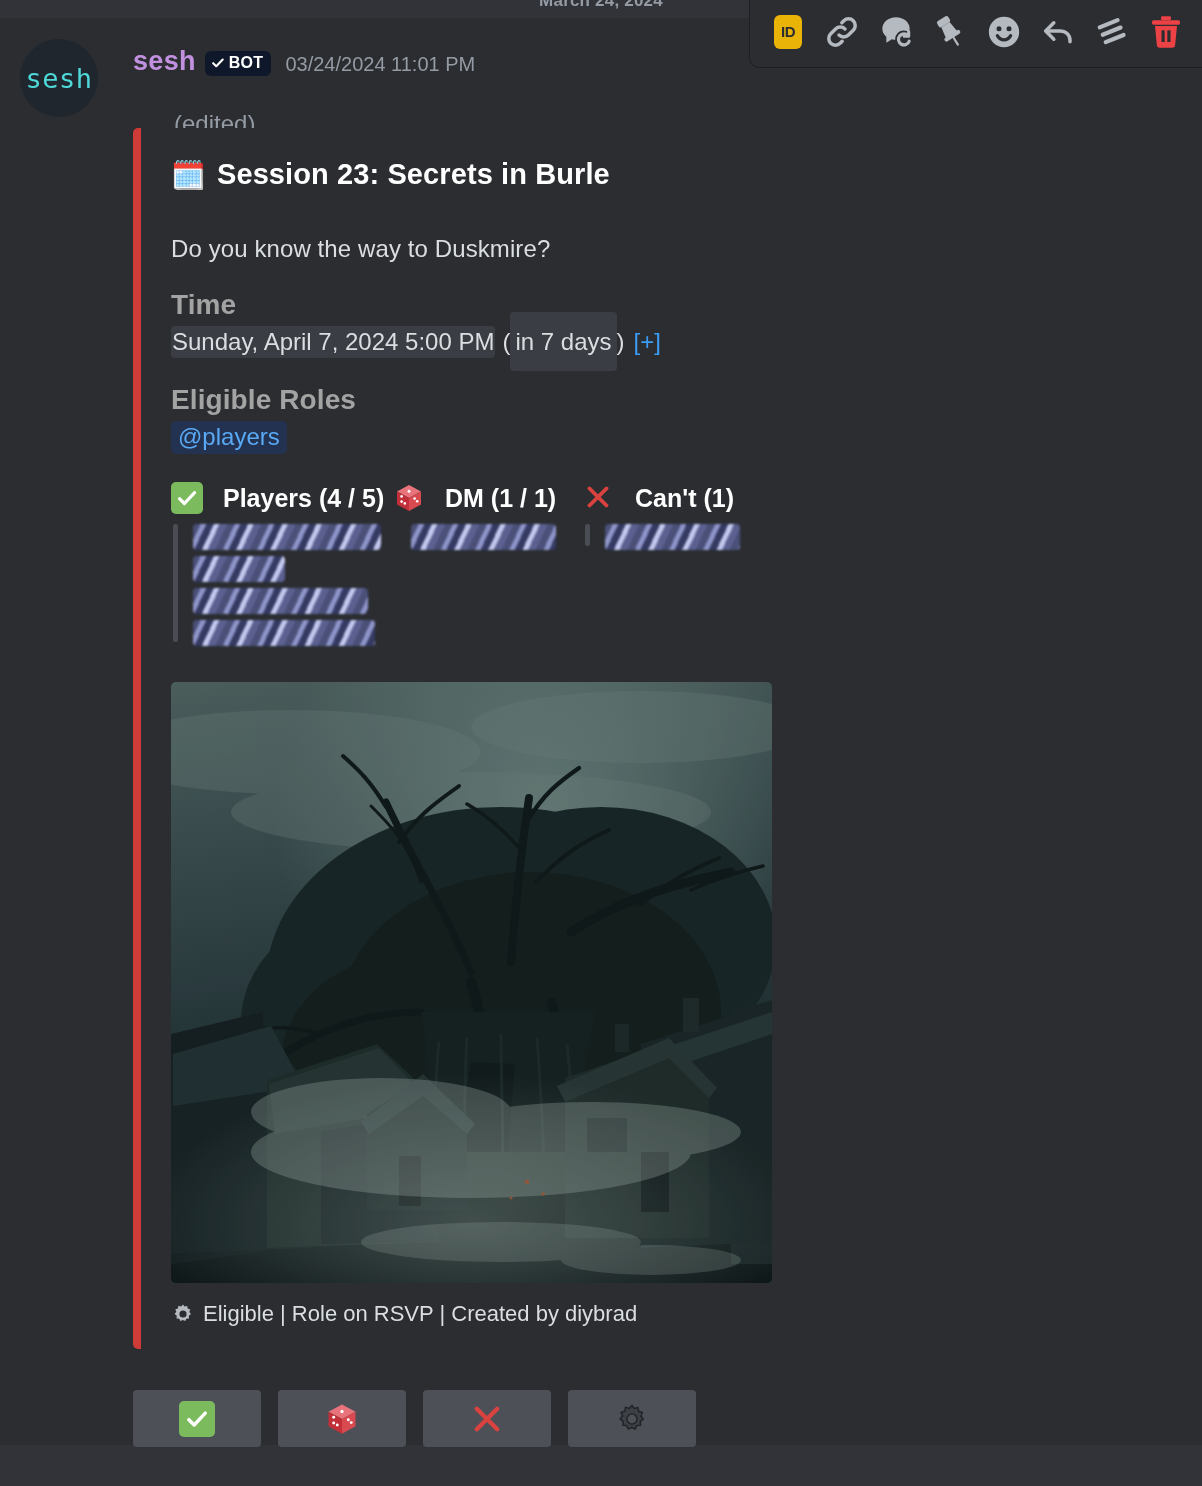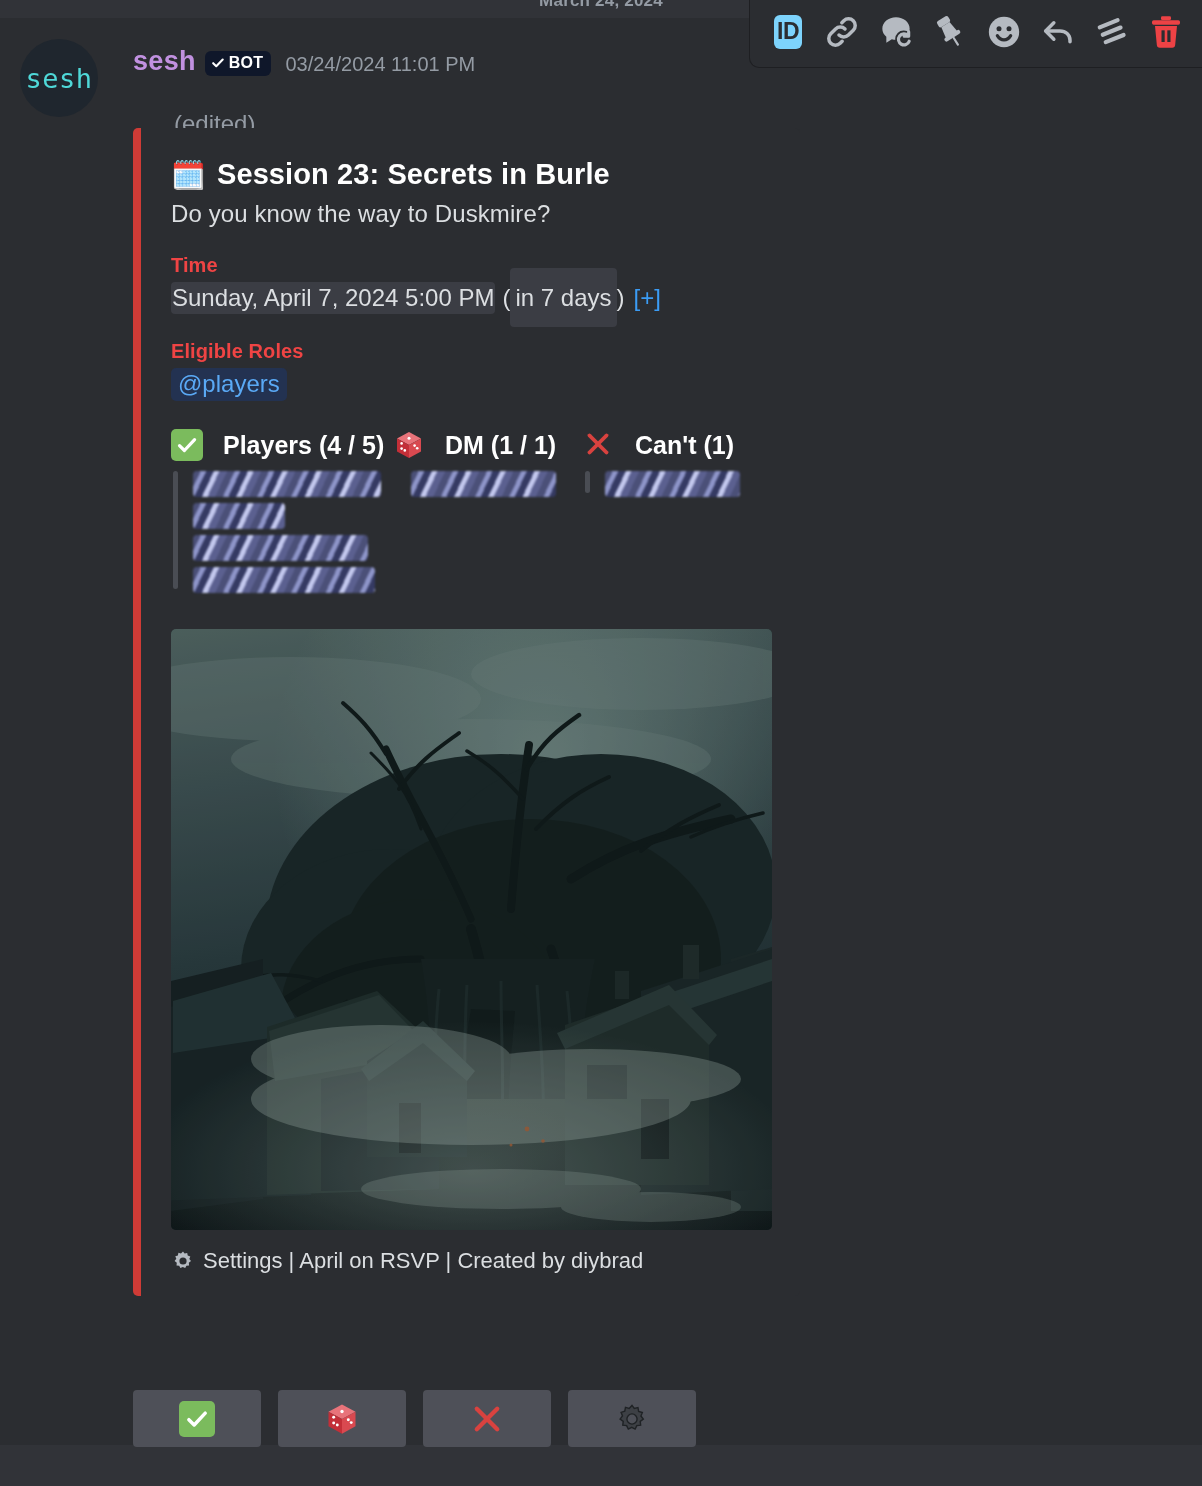--- a/index.html
+++ b/index.html
@@ -68,47 +68,47 @@
     display: flex; align-items: center; gap: 6px;
     padding: 0 12px 0 14px;
   }
   .tb-btn {
     width: 48px; height: 48px; border-radius: 6px;
     display: flex; align-items: center; justify-content: center;
     cursor: pointer; background: transparent;
   }
   .tb-btn svg { display: block; }
   .id-badge {
-    width: 28px; height: 34px; border-radius: 6px; background: #7dd3fc;
-    color: #2b2d31; font-size: 23px; font-weight: bold;
+    width: 28px; height: 34px; border-radius: 6px; background: #eab308;
+    color: #2b2d31; font-size: 15px; font-weight: bold;
     display: flex; align-items: center; justify-content: center;
     font-family: "Liberation Sans", sans-serif; letter-spacing: -.5px;
   }
 
   
   .embed {
     position: absolute; left: 133px; top: 110px;
     width: 667px;
     background: #2b2d31;
     border-left: 8px solid #cf3b36;
     border-radius: 5px;
     padding: 30px 16px 22px 30px;
   }
   .embed-title {
     display: flex; align-items: center; gap: 11px;
     color: #ffffff; font-size: 29px; font-weight: bold;
     letter-spacing: .1px;
   }
   .cal-emoji { font-size: 28px; line-height: 1; position: relative; top: 1px; }
   .embed-desc {
-    color: #dbdee1; font-size: 24px; margin-top: 9px; letter-spacing: .1px;
+    color: #dbdee1; font-size: 24px; margin-top: 44px; letter-spacing: .1px;
   }
   .field { margin-top: 26px; }
   .field-name {
-    color: #ef4444; font-size: 20px; font-weight: bold; letter-spacing: .1px;
+    color: #a3a3a3; font-size: 28px; font-weight: bold; letter-spacing: .1px;
   }
   .field-value {
     margin-top: 5px; color: #dbdee1; font-size: 24px;
     display: flex; align-items: baseline; flex-wrap: wrap; gap: 0;
   }
   .ts-chip {
     background: #3b3d44; border-radius: 4px; padding: 2px 1px; color: #dbdee1;
   }
   .rel-wrap { margin-left: 7px; color: #dbdee1; }
   .rel-chip { background: #3b3d44; border-radius: 4px; padding: 16px 5px; }
@@ -482,21 +482,21 @@
 
           <rect width="601" height="601" fill="#071012" opacity="0.18"></rect>
         </svg>
       </div>
 
       <div class="embed-footer">
         <svg class="gear-emoji" viewBox="0 0 24 24">
           <path d="M12 2.4l1.6 2.2 2.6-.7.5 2.7 2.6.8-1 2.5 1.7 2.2-2.2 1.6.3 2.7-2.7.3-1.2 2.4-2.4-1.2-2.4 1.2-1.2-2.4-2.7-.3.3-2.7L3.6 12l1.7-2.2-1-2.5 2.6-.8.5-2.7 2.6.7z" fill="#b5bac1"></path>
           <circle cx="12" cy="12" r="3.6" fill="#2b2d31"></circle>
         </svg>
-        <span>Settings | April on RSVP | Created by diybrad</span>
+        <span>Eligible | Role on RSVP | Created by diybrad</span>
       </div>
 
     </div>
 
     <div class="btn-row">
       <button class="act-btn">
         <span class="btn-check">
           <svg width="26" height="26" viewBox="0 0 24 24" fill="none" stroke="#fff" stroke-width="3.2" stroke-linecap="round" stroke-linejoin="round">
               <path d="M4.5 12.6 9.4 17.5 19.6 6.6"></path>
             </svg>

